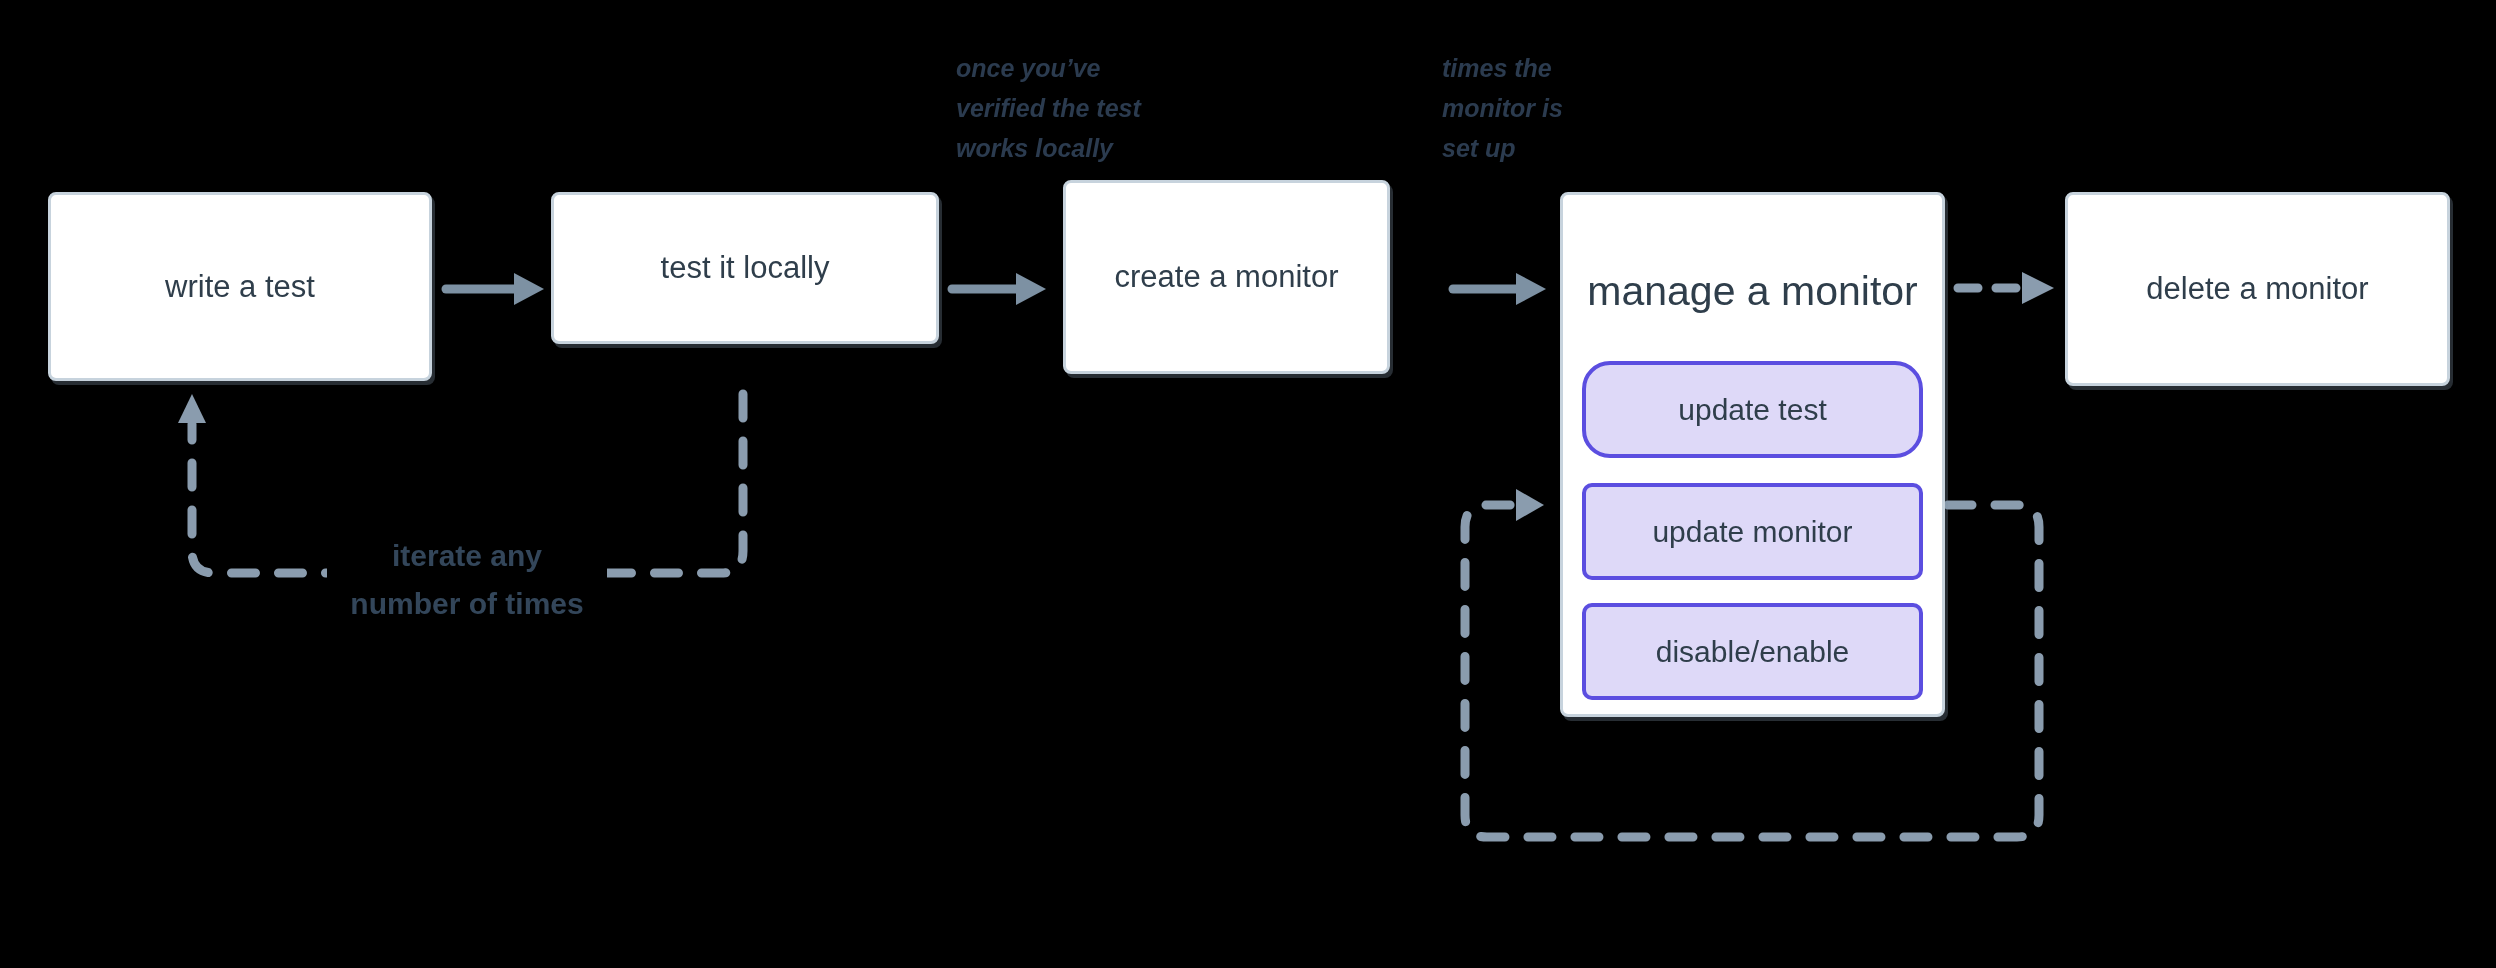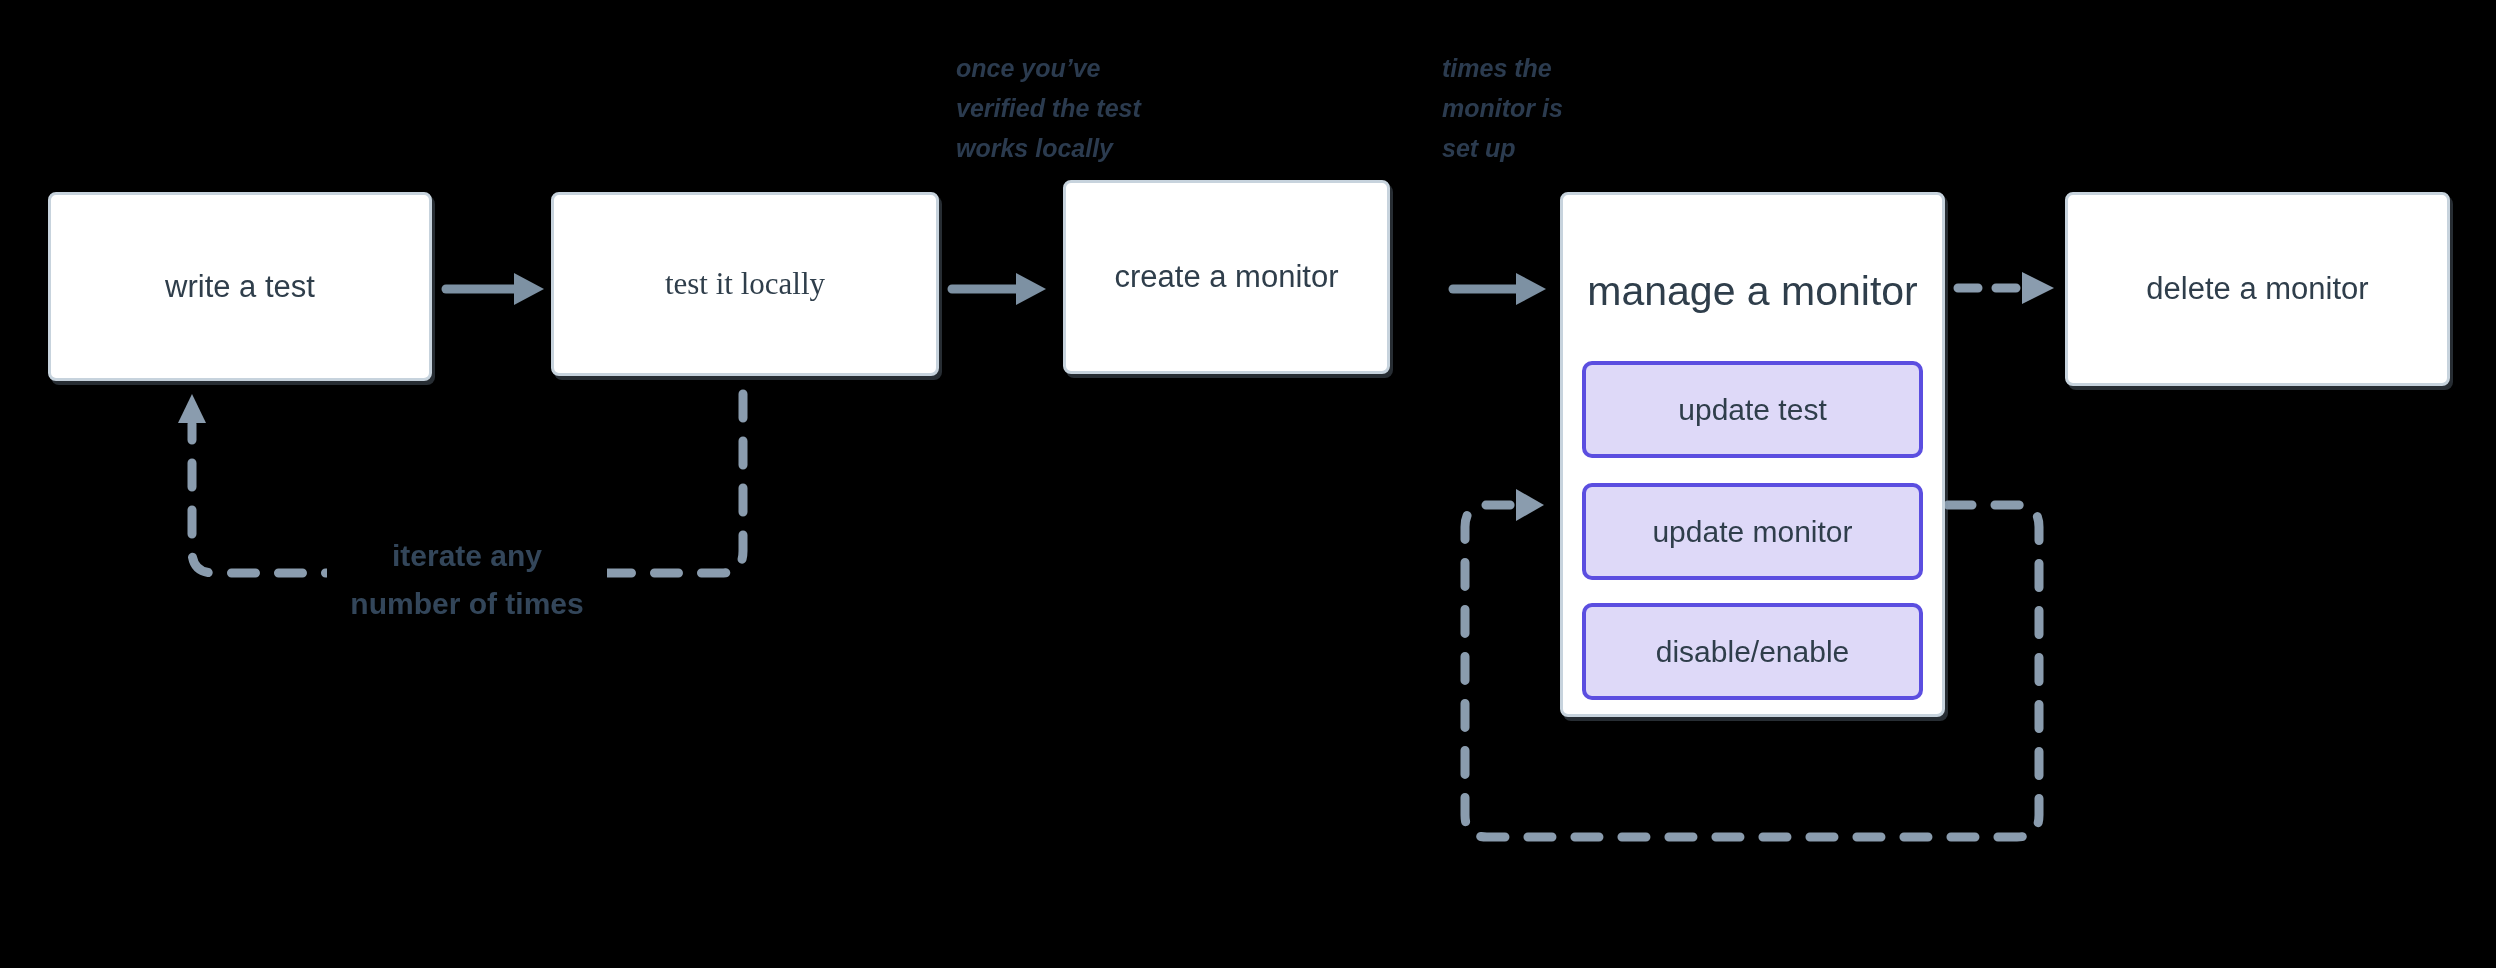--- a/index.html
+++ b/index.html
@@ -20,37 +20,37 @@
   .head-dash{fill:var(--dash);stroke:none;}
   .node{
     position:absolute;background:var(--box-fill);
     border:3px solid var(--box-border);border-radius:8px;
     display:flex;align-items:center;justify-content:center;
     color:var(--box-text);font-size:31px;
     box-shadow:3px 4px 0 rgba(130,150,168,0.30);
     box-sizing:border-box;
   }
   #box-write {left:48px;  top:192px;width:384px;height:189px;}
-  #box-test  {left:551px; top:192px;width:388px;height:184px;font-family:Liberation Serif, serif;}
+  #box-test  {left:551px; top:192px;width:388px;height:152px;}
   #box-create{left:1055px;top:180px;width:327px;height:194px;margin-left:8px;}
   #box-manage{left:1560px;top:192px;width:385px;height:525px;display:block;}
   #box-delete{left:2065px;top:192px;width:385px;height:194px;}
   .node-title{
     position:absolute;top:74px;left:0;right:0;height:44px;
     display:flex;align-items:center;justify-content:center;
     font-size:41px;color:var(--box-text);text-align:right;
   }
   .action{
     position:absolute;left:19px;width:341px;height:97px;
     background:var(--purple-fill);border:4px solid var(--purple-border);
     border-radius:10px;box-sizing:border-box;
     display:flex;align-items:center;justify-content:center;
     font-size:30px;color:var(--box-text);
   }
-  #action-update-test   {top:166px;}
+  #action-update-test   {top:166px;border-radius:28px;}
   #action-update-monitor{top:288px;}
   #action-disable-enable{top:408px;}
   .annotation{
     position:absolute;font-style:italic;font-weight:700;
     font-size:25px;line-height:40px;color:var(--annotation-text);
   }
   #ann-verified{left:956px; top:48px;}
   #ann-setup   {left:1442px;top:48px;}
   .loop-label{
     position:absolute;font-weight:700;font-size:30px;

